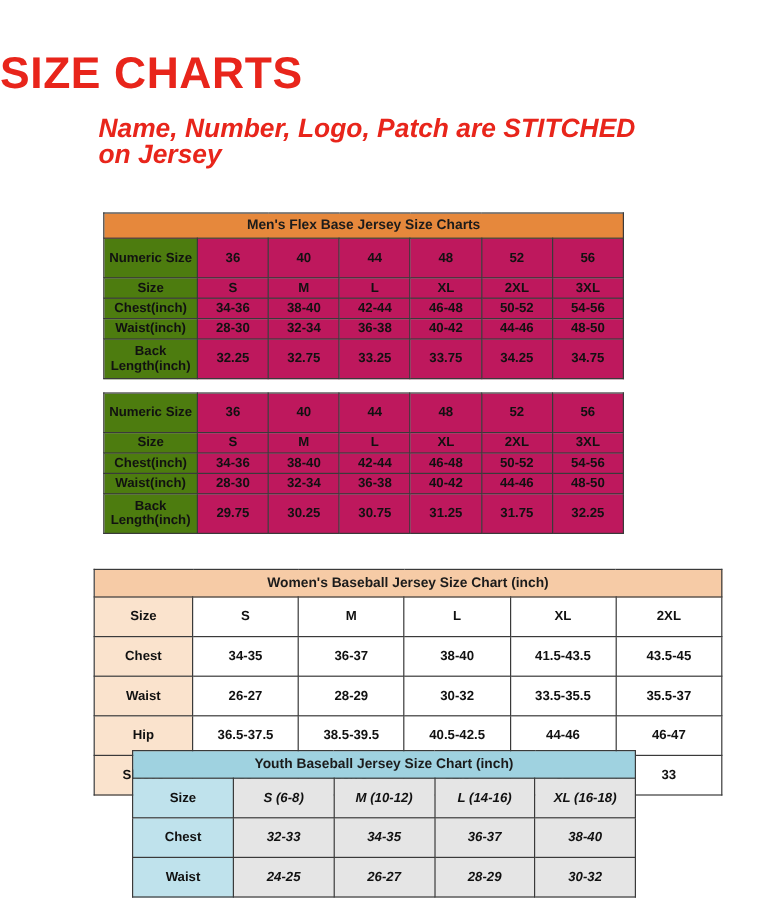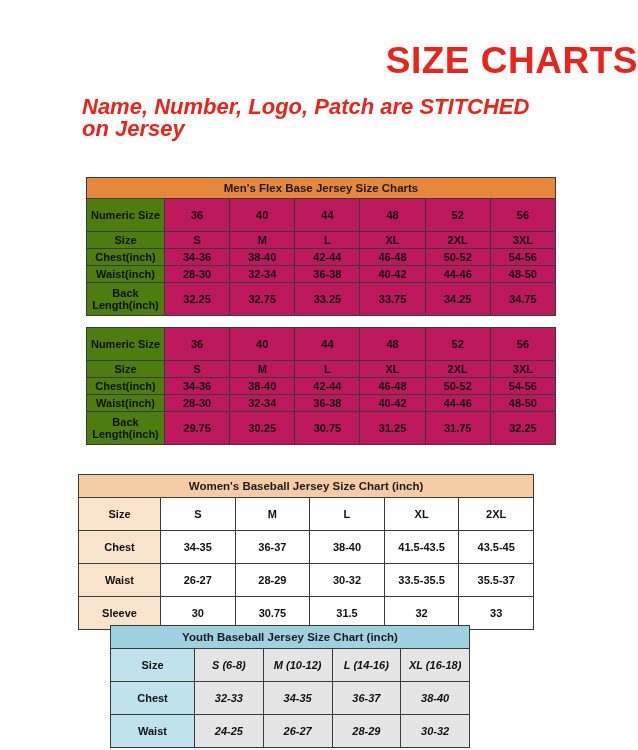--- a/index.html
+++ b/index.html
@@ -15,21 +15,21 @@
     overflow: hidden;
   }
   .page {
     position: relative;
     width: 638px;
     height: 750px;
     box-sizing: border-box;
     padding: 0;
   }
   .title {
-    text-align: right;
+    text-align: left;
     color: #e8251b;
     font-weight: bold;
     font-size: 37px;
     letter-spacing: 0.5px;
     margin: 40px 0 0 0;
     font-family: "Liberation Sans", sans-serif;
   }
   .subtitle {
     color: #e8251b;
     font-weight: bold;
@@ -98,25 +98,25 @@
   .t-blue .val {
     background: #e5e5e5;
     font-style: italic;
   }
 
   #chart1 { left: 86px; top: 137px; }
   #chart2 { left: 86px; top: 287px; }
   #chart3 { left: 78px; top: 434px; }
   #chart4 { left: 110px; top: 585px; }
 
-  .mens-table { width: 470px; }
+  .mens-table { width: 434px; }
   .mens-table col.c0 { width: 78px; }
-  .womens-table { width: 456px; }
+  .womens-table { width: 524px; }
   .womens-table col.c0 { width: 82px; }
-  .youth-table { width: 360px; }
+  .youth-table { width: 420px; }
   .youth-table col.c0 { width: 84px; }
 
   .tall { height: 28px; }
 </style>
 </head>
 <body>
 
 <div class="page">
 
   <div class="title">SIZE CHARTS</div>
@@ -279,20 +279,28 @@
         </tr>
         <tr>
           <td class="lbl tall">Waist</td>
           <td class="val">26-27</td>
           <td class="val">28-29</td>
           <td class="val">30-32</td>
           <td class="val">33.5-35.5</td>
           <td class="val">35.5-37</td>
         </tr>
         <tr>
+          <td class="lbl tall">Hip</td>
+          <td class="val">36.5-37.5</td>
+          <td class="val">38.5-39.5</td>
+          <td class="val">40.5-42.5</td>
+          <td class="val">44-46</td>
+          <td class="val">46-47</td>
+        </tr>
+        <tr>
           <td class="lbl tall">Sleeve</td>
           <td class="val">30</td>
           <td class="val">30.75</td>
           <td class="val">31.5</td>
           <td class="val">32</td>
           <td class="val">33</td>
         </tr>
       </tbody>
     </table>
   </div>

